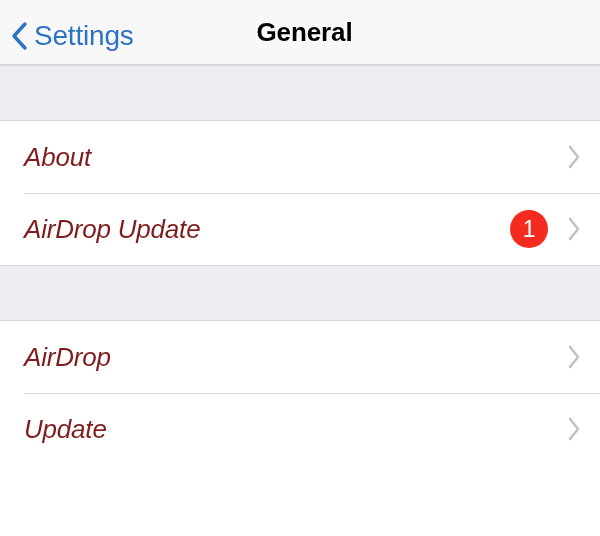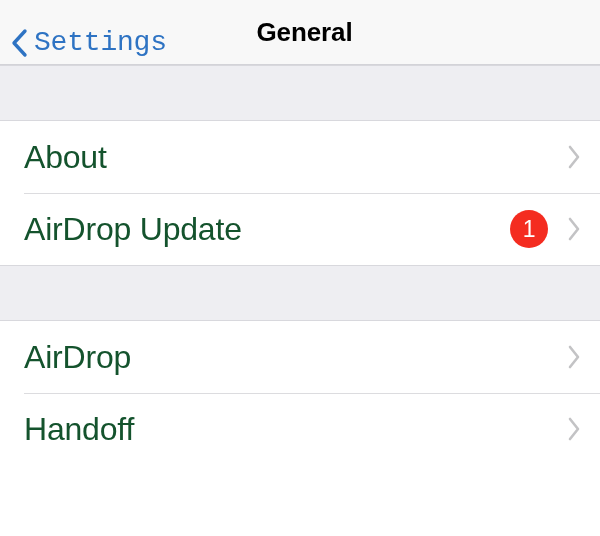--- a/index.html
+++ b/index.html
@@ -27,28 +27,27 @@
     position: relative;
     height: 65px;
     background: #f8f8f8;
     border-bottom: 1px solid #d3d3d8;
     box-sizing: border-box;
   }
 
   .nav-back {
     position: absolute;
     left: 10px;
-    top: 11px;
+    top: 4px;
     height: 64px;
     display: flex;
     align-items: center;
     gap: 6px;
     cursor: pointer;
     user-select: none;
-    font-family: Liberation Mono, monospace;
   }
 
   .back-chevron {
     display: block;
     width: 18px;
     height: 30px;
     flex: none;
   }
 
   .nav-back-label {
@@ -108,25 +107,26 @@
     content: "";
     position: absolute;
     left: 24px;
     right: 0;
     top: 0;
     height: 1px;
     background: #dcdcdf;
   }
 
   .row-label {
-    font-size: 32px;
-    color: #14532d;
+    font-size: 26px;
+    color: #7f1d1d;
     letter-spacing: -0.2px;
     flex: 1 1 auto;
     white-space: nowrap;
+    font-style: italic;
   }
 
   .row-accessories {
     display: flex;
     align-items: center;
     gap: 18px;
     flex: none;
   }
 
   .badge {
@@ -203,21 +203,21 @@
       <div class="row">
         <span class="row-label">AirDrop</span>
         <span class="row-accessories">
           <svg class="disclosure" viewBox="0 0 16 28" aria-hidden="true">
             <polyline points="4,4 12,14 4,24" fill="none" stroke="#c3c3c5" stroke-width="2.6" stroke-linecap="round" stroke-linejoin="round"></polyline>
           </svg>
         </span>
       </div>
 
       <div class="row">
-        <span class="row-label">Handoff</span>
+        <span class="row-label">Update</span>
         <span class="row-accessories">
           <svg class="disclosure" viewBox="0 0 16 28" aria-hidden="true">
             <polyline points="4,4 12,14 4,24" fill="none" stroke="#c3c3c5" stroke-width="2.6" stroke-linecap="round" stroke-linejoin="round"></polyline>
           </svg>
         </span>
       </div>
 
     </div>
 
   </div>

